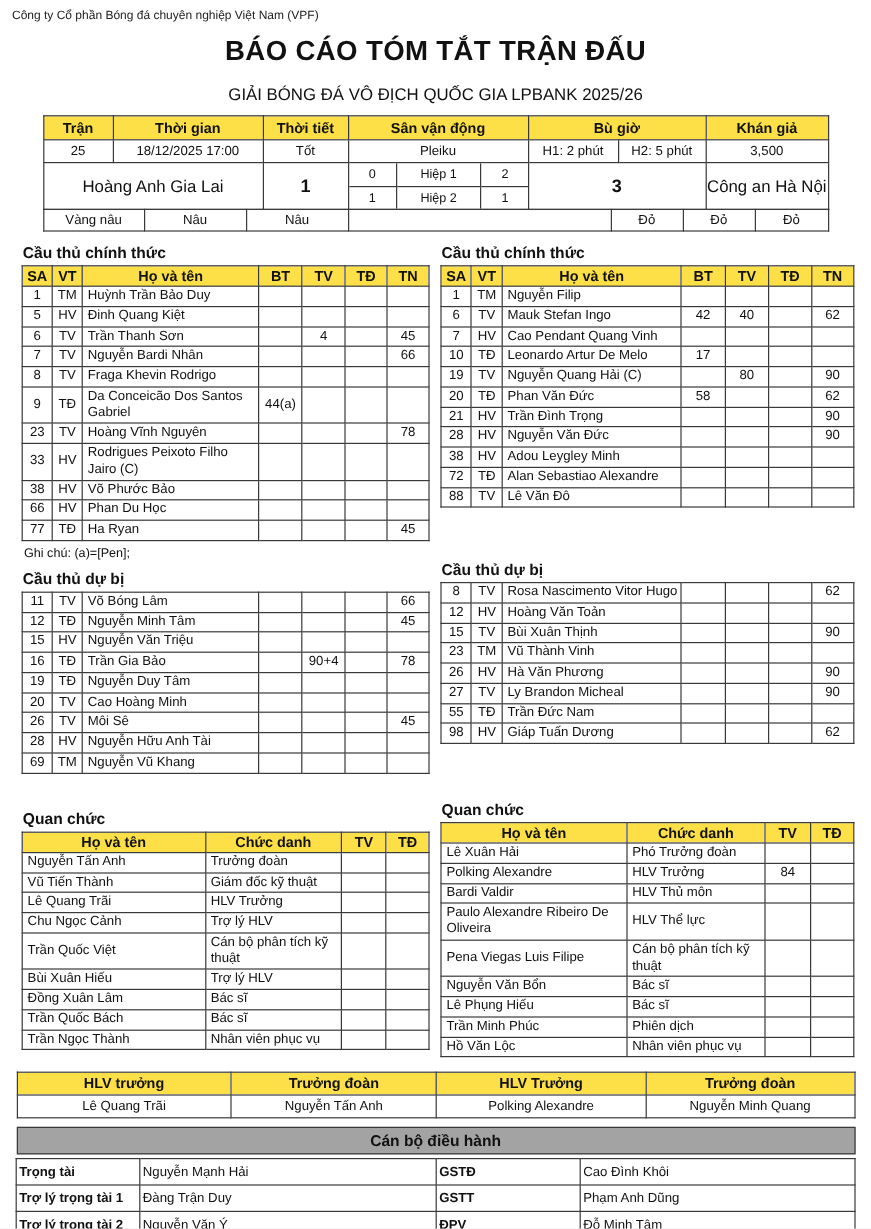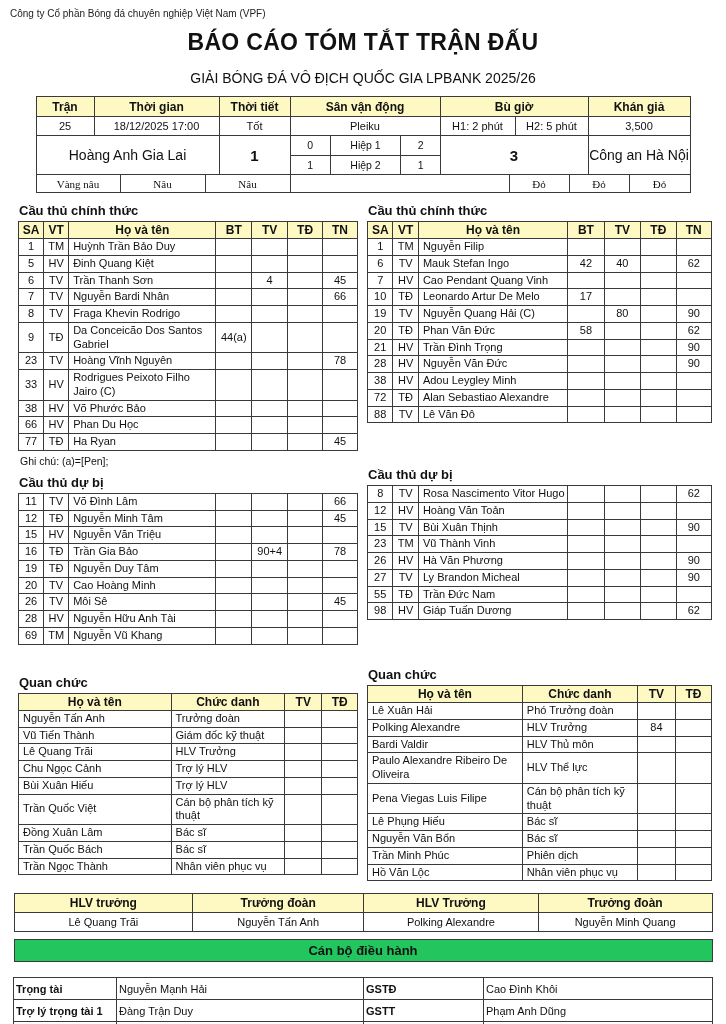--- a/index.html
+++ b/index.html
@@ -8,36 +8,36 @@
     width:726px; height:1024px; background:#ffffff; color:#111;
     font-family:"Liberation Sans","DejaVu Sans",sans-serif;
     position:relative; overflow:hidden; margin:0 auto;
   }
   .org { font-size:10px; padding:8px 0 0 10px; color:#222; }
   .title { text-align:center; font-size:23px; font-weight:bold; margin-top:10px; letter-spacing:.3px; }
   .subtitle { text-align:center; font-size:14px; margin-top:14px; }
 
   table { border-collapse:collapse; table-layout:fixed; }
   td,th { border:1px solid #3a3a3a; overflow:hidden; }
-  th { background:#fef9c3; font-weight:bold; }
+  th { background:#fde047; font-weight:bold; }
 
   .match-table { width:654px; margin:10px auto 0 auto; }
   .match-table th { font-size:12px; height:20px; }
   .match-table td { font-size:11px; text-align:center; height:19px; }
   .match-table td.team { font-size:14px; }
   .match-table td.score { font-size:15px; font-weight:bold; }
   .match-table td.mini { padding:0; height:38px; }
   .mini-tbl { width:100%; height:100%; }
   .mini-tbl td { font-size:10.5px; height:19px; }
   .mini-tbl tr td { border-top:none; border-bottom:none; }
   .mini-tbl tr:first-child td { border-bottom:1px solid #3a3a3a; }
   .mini-tbl td:first-child { border-left:none; }
   .mini-tbl td:last-child { border-right:none; }
 
-  .color-table { width:654px; margin:-1px auto 0 auto;font-family:Liberation Serif, serif; }
+  .color-table { width:654px; margin:-1px auto 0 auto; }
   .color-table td { font-size:11px; text-align:center; height:18px; }
 
   .cols { display:flex; margin:2px 14px 0 18px; gap:9px; }
   .col { flex:0 0 auto; }
   .col.left  { width:340px; }
   .col.right { width:345px; }
   .sec-title { font-size:13px; font-weight:bold; margin:8px 0 3px 1px; }
   .zone-starters { min-height:256px; }
   .zone-subs { min-height:192px; }
 
@@ -47,21 +47,21 @@
   td.c { text-align:center; }
   td.l { text-align:left; padding-left:4px; }
   td.lb { text-align:left; padding-left:5px; font-weight:bold; font-size:12px; }
   .note { font-size:10.5px; margin:4px 0 0 2px; }
 
   .coach-table { width:699px; margin:12px auto 0 auto; }
   .coach-table th { font-size:12px; height:19px; }
   .coach-table td { font-size:11px; text-align:center; height:19px; }
 
   .exec-bar {
-    width:699px; margin:7px auto 16px auto; background:#22c55e;
+    width:699px; margin:7px auto 4px auto; background:#a3a3a3;
     border:1px solid #3a3a3a; font-size:13px; font-weight:bold;
     text-align:center; padding:3px 0;
   }
   .ref-table { width:699px; margin:-1px auto 0 auto; }
   .ref-table td { height:22px; padding:2px 2px; font-size:11px; }
 </style>
 </head>
 <body>
 
 <div class="page">
@@ -291,21 +291,21 @@
               <col style="width:43.4%">
             <col style="width:10.6%">
               <col style="width:10.6%">
               <col style="width:10.3%">
               <col style="width:10.3%">
           </colgroup>
           <tbody>
               <tr>
                 <td class="c">11</td>
                 <td class="c">TV</td>
-                <td class="l">Võ Đình Lâm</td>
+                <td class="l">Võ Bóng Lâm</td>
                 <td class="c"></td>
                 <td class="c"></td>
                 <td class="c"></td>
                 <td class="c">66</td>
               </tr>
               <tr>
                 <td class="c">12</td>
                 <td class="c">TĐ</td>
                 <td class="l">Nguyễn Minh Tâm</td>
                 <td class="c"></td>
@@ -416,28 +416,28 @@
                 <td class="c"></td>
                 <td class="c"></td>
               </tr>
               <tr>
                 <td class="l">Chu Ngọc Cảnh</td>
                 <td class="l">Trợ lý HLV</td>
                 <td class="c"></td>
                 <td class="c"></td>
               </tr>
               <tr>
+                <td class="l">Trần Quốc Việt</td>
+                <td class="l">Cán bộ phân tích kỹ thuật</td>
+                <td class="c"></td>
+                <td class="c"></td>
+              </tr>
+              <tr>
                 <td class="l">Bùi Xuân Hiếu</td>
                 <td class="l">Trợ lý HLV</td>
-                <td class="c"></td>
-                <td class="c"></td>
-              </tr>
-              <tr>
-                <td class="l">Trần Quốc Việt</td>
-                <td class="l">Cán bộ phân tích kỹ thuật</td>
                 <td class="c"></td>
                 <td class="c"></td>
               </tr>
               <tr>
                 <td class="l">Đồng Xuân Lâm</td>
                 <td class="l">Bác sĩ</td>
                 <td class="c"></td>
                 <td class="c"></td>
               </tr>
               <tr>
@@ -716,27 +716,27 @@
                 <td class="c"></td>
                 <td class="c"></td>
               </tr>
               <tr>
                 <td class="l">Pena Viegas Luis Filipe</td>
                 <td class="l">Cán bộ phân tích kỹ thuật</td>
                 <td class="c"></td>
                 <td class="c"></td>
               </tr>
               <tr>
+                <td class="l">Nguyễn Văn Bổn</td>
+                <td class="l">Bác sĩ</td>
+                <td class="c"></td>
+                <td class="c"></td>
+              </tr>
+              <tr>
                 <td class="l">Lê Phụng Hiếu</td>
-                <td class="l">Bác sĩ</td>
-                <td class="c"></td>
-                <td class="c"></td>
-              </tr>
-              <tr>
-                <td class="l">Nguyễn Văn Bổn</td>
                 <td class="l">Bác sĩ</td>
                 <td class="c"></td>
                 <td class="c"></td>
               </tr>
               <tr>
                 <td class="l">Trần Minh Phúc</td>
                 <td class="l">Phiên dịch</td>
                 <td class="c"></td>
                 <td class="c"></td>
               </tr>

